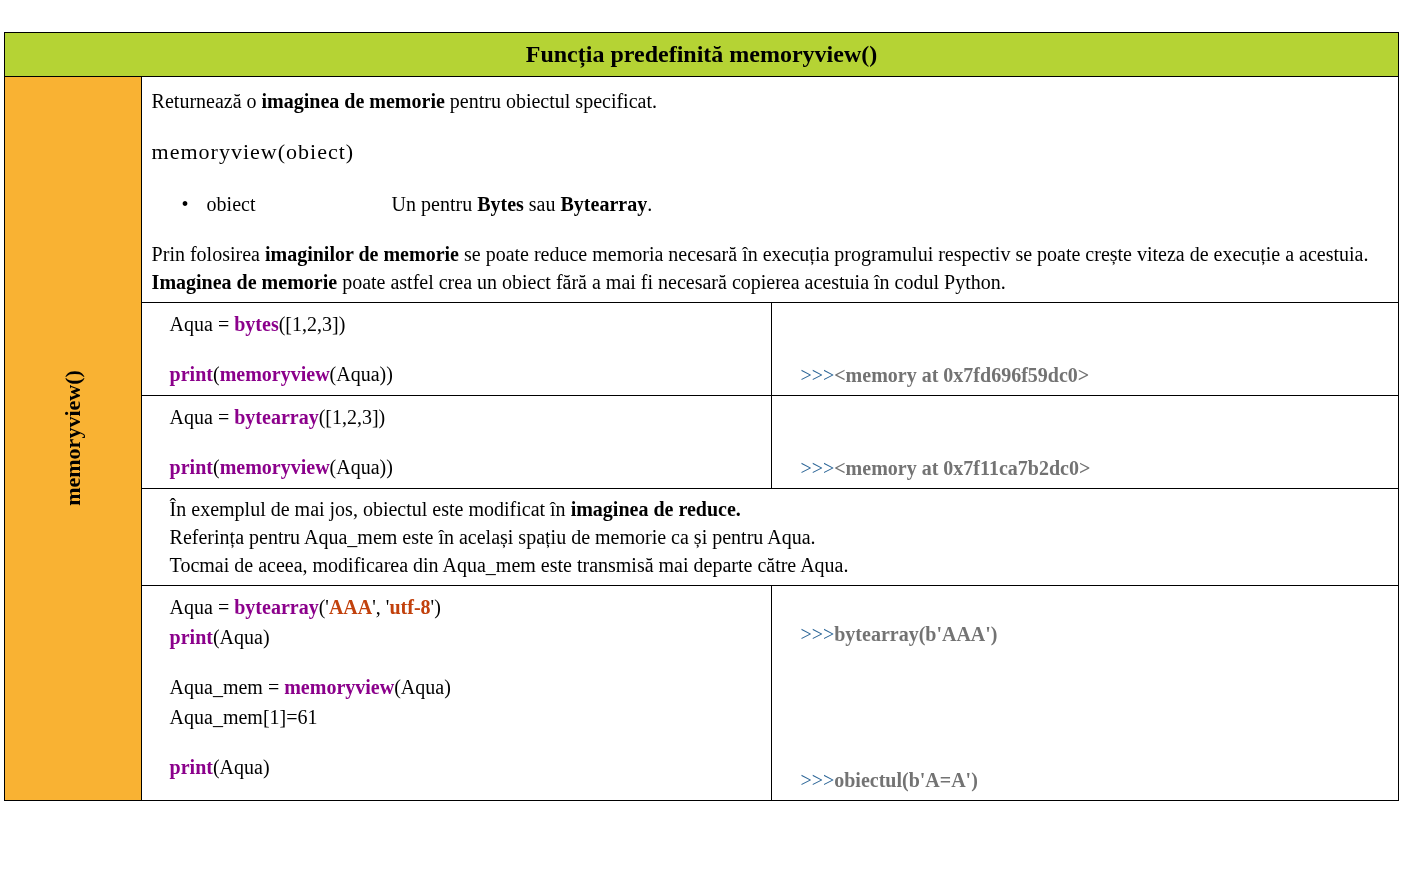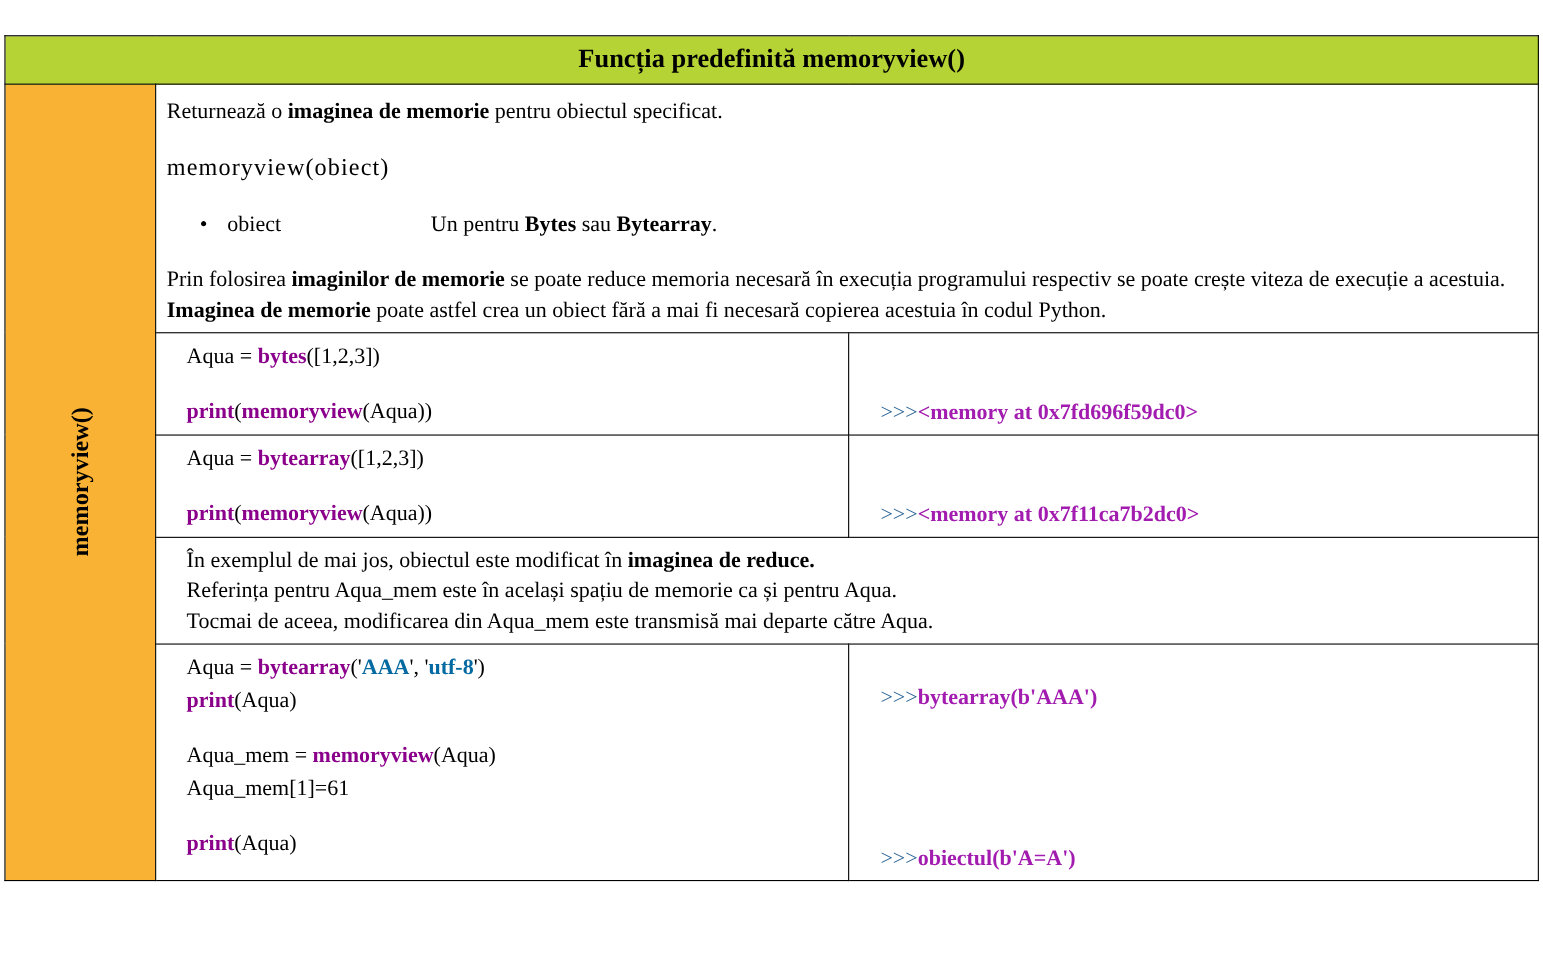--- a/index.html
+++ b/index.html
@@ -74,28 +74,28 @@
     }
     .output-col {
       width: 50%;
       vertical-align: bottom;
     }
     .kw {
       color: #8b008b;
       font-weight: bold;
     }
     .str {
-      color: #0369a1;
+      color: #c2410c;
       font-weight: bold;
     }
     .prompt {
       color: #2a6496;
     }
     .output-text {
-      color: #a21caf;
+      color: #737373;
       font-weight: bold;
     }
     .code-block {
       line-height: 1.5;
     }
     b {
       font-weight: bold;
     }
     .spacer {
       height: 20px;

